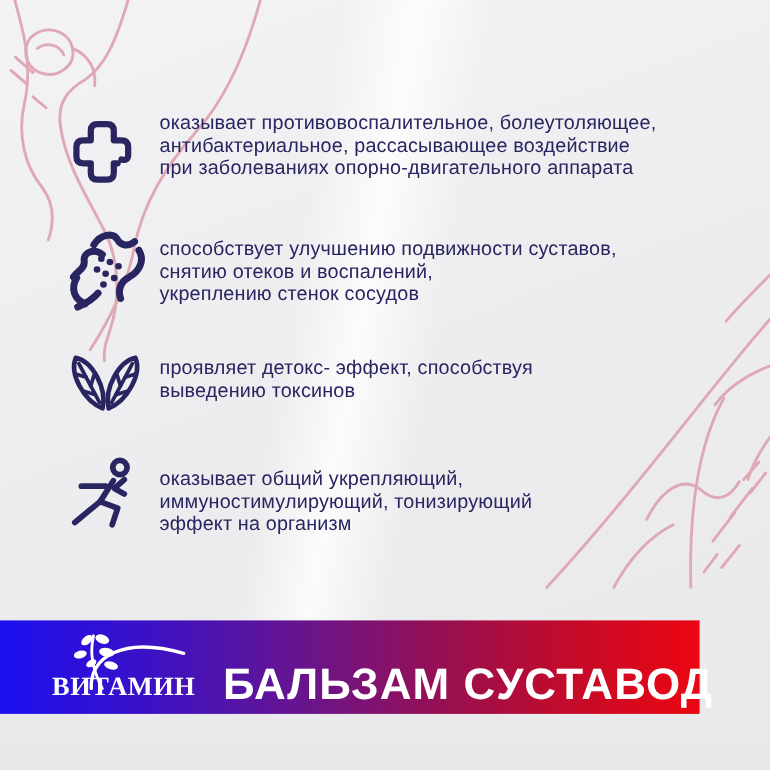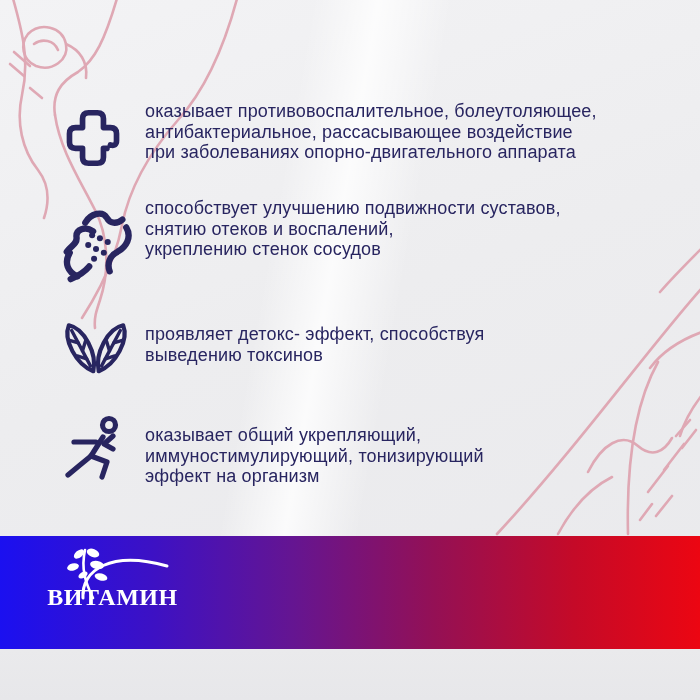--- a/index.html
+++ b/index.html
@@ -30,21 +30,21 @@
   .benefit .icon-wrap{position:absolute;}
   .icon-stroke{fill:none;stroke:var(--text_navy);stroke-linecap:round;stroke-linejoin:round;}
   .benefit-text{
     position:absolute;left:145px;width:540px;
     color:var(--text_navy);
     font-size:18px;line-height:20.5px;font-weight:500;
     letter-spacing:0.15px;white-space:pre-line;
   }
 
   .banner{
-    position:absolute;left:0;top:536px;width:700px;height:117px;
+    position:absolute;left:0;top:564px;width:636px;height:117px;
     background:linear-gradient(90deg,var(--banner_blue) 0%,#3d11c4 22%,#651591 42%,#941055 62%,#c50a28 82%,var(--banner_red) 100%);
     display:flex;align-items:center;
   }
   .logo{
     position:absolute;left:45px;top:8px;width:135px;height:100px;
     color:var(--banner_text);text-align:center;
   }
   .logo-art{display:block;margin:0 auto;}
   .logo-brand{
     display:block;font-family:"Liberation Serif",serif;font-weight:700;
@@ -119,21 +119,21 @@
       <g fill="#282560">
         <circle cx="35" cy="30" r="3.1"></circle>
           <circle cx="43" cy="33" r="3.1"></circle>
           <circle cx="51" cy="37" r="3.1"></circle>
         <circle cx="31" cy="40" r="3.1"></circle>
           <circle cx="39" cy="44" r="3.1"></circle>
           <circle cx="47" cy="48" r="3.1"></circle>
         <circle cx="37" cy="54" r="3.1"></circle>
       </g>
     </svg>
-    <div class="benefit-text" style="top:198px">способствует улучшению подвижности суставов,
+    <div class="benefit-text" style="top:216px">способствует улучшению подвижности суставов,
 снятию отеков и воспалений,
 укреплению стенок сосудов</div>
   </div>
 
   <div class="benefit">
     <svg class="icon-wrap" style="left:56px;top:316px" width="80" height="66" viewBox="0 0 80 66">
       <g transform="rotate(-28 26 34)">
         <path class="icon-stroke" stroke-width="4.2" d="M26 6 C 38 16, 38 44, 26 58 C 14 44, 14 16, 26 6 Z"></path>
         <path class="icon-stroke" stroke-width="3.4" d="M26 12 V 52"></path>
         <path class="icon-stroke" stroke-width="3.4" d="M26 26 L 19 19"></path>
@@ -175,16 +175,17 @@
           <ellipse cx="26" cy="10" rx="6" ry="3.5" transform="rotate(-40 26 10)"></ellipse>
           <ellipse cx="40" cy="9" rx="6.5" ry="4" transform="rotate(20 40 9)"></ellipse>
           <ellipse cx="20" cy="23" rx="6" ry="3.5" transform="rotate(-15 20 23)"></ellipse>
           <ellipse cx="44" cy="21" rx="7" ry="4" transform="rotate(10 44 21)"></ellipse>
           <ellipse cx="30" cy="31" rx="5" ry="3" transform="rotate(-30 30 31)"></ellipse>
           <ellipse cx="48" cy="33" rx="6.5" ry="3.5" transform="rotate(15 48 33)"></ellipse>
         </g>
       </svg>
       <span class="logo-brand">ВИТАМИН</span>
     </div>
+    <div class="banner-title">БАЛЬЗАМ СУСТАВОД</div>
   </div>
 
   <div class="bottom-strip"></div>
 </div>
 
 </body></html>

